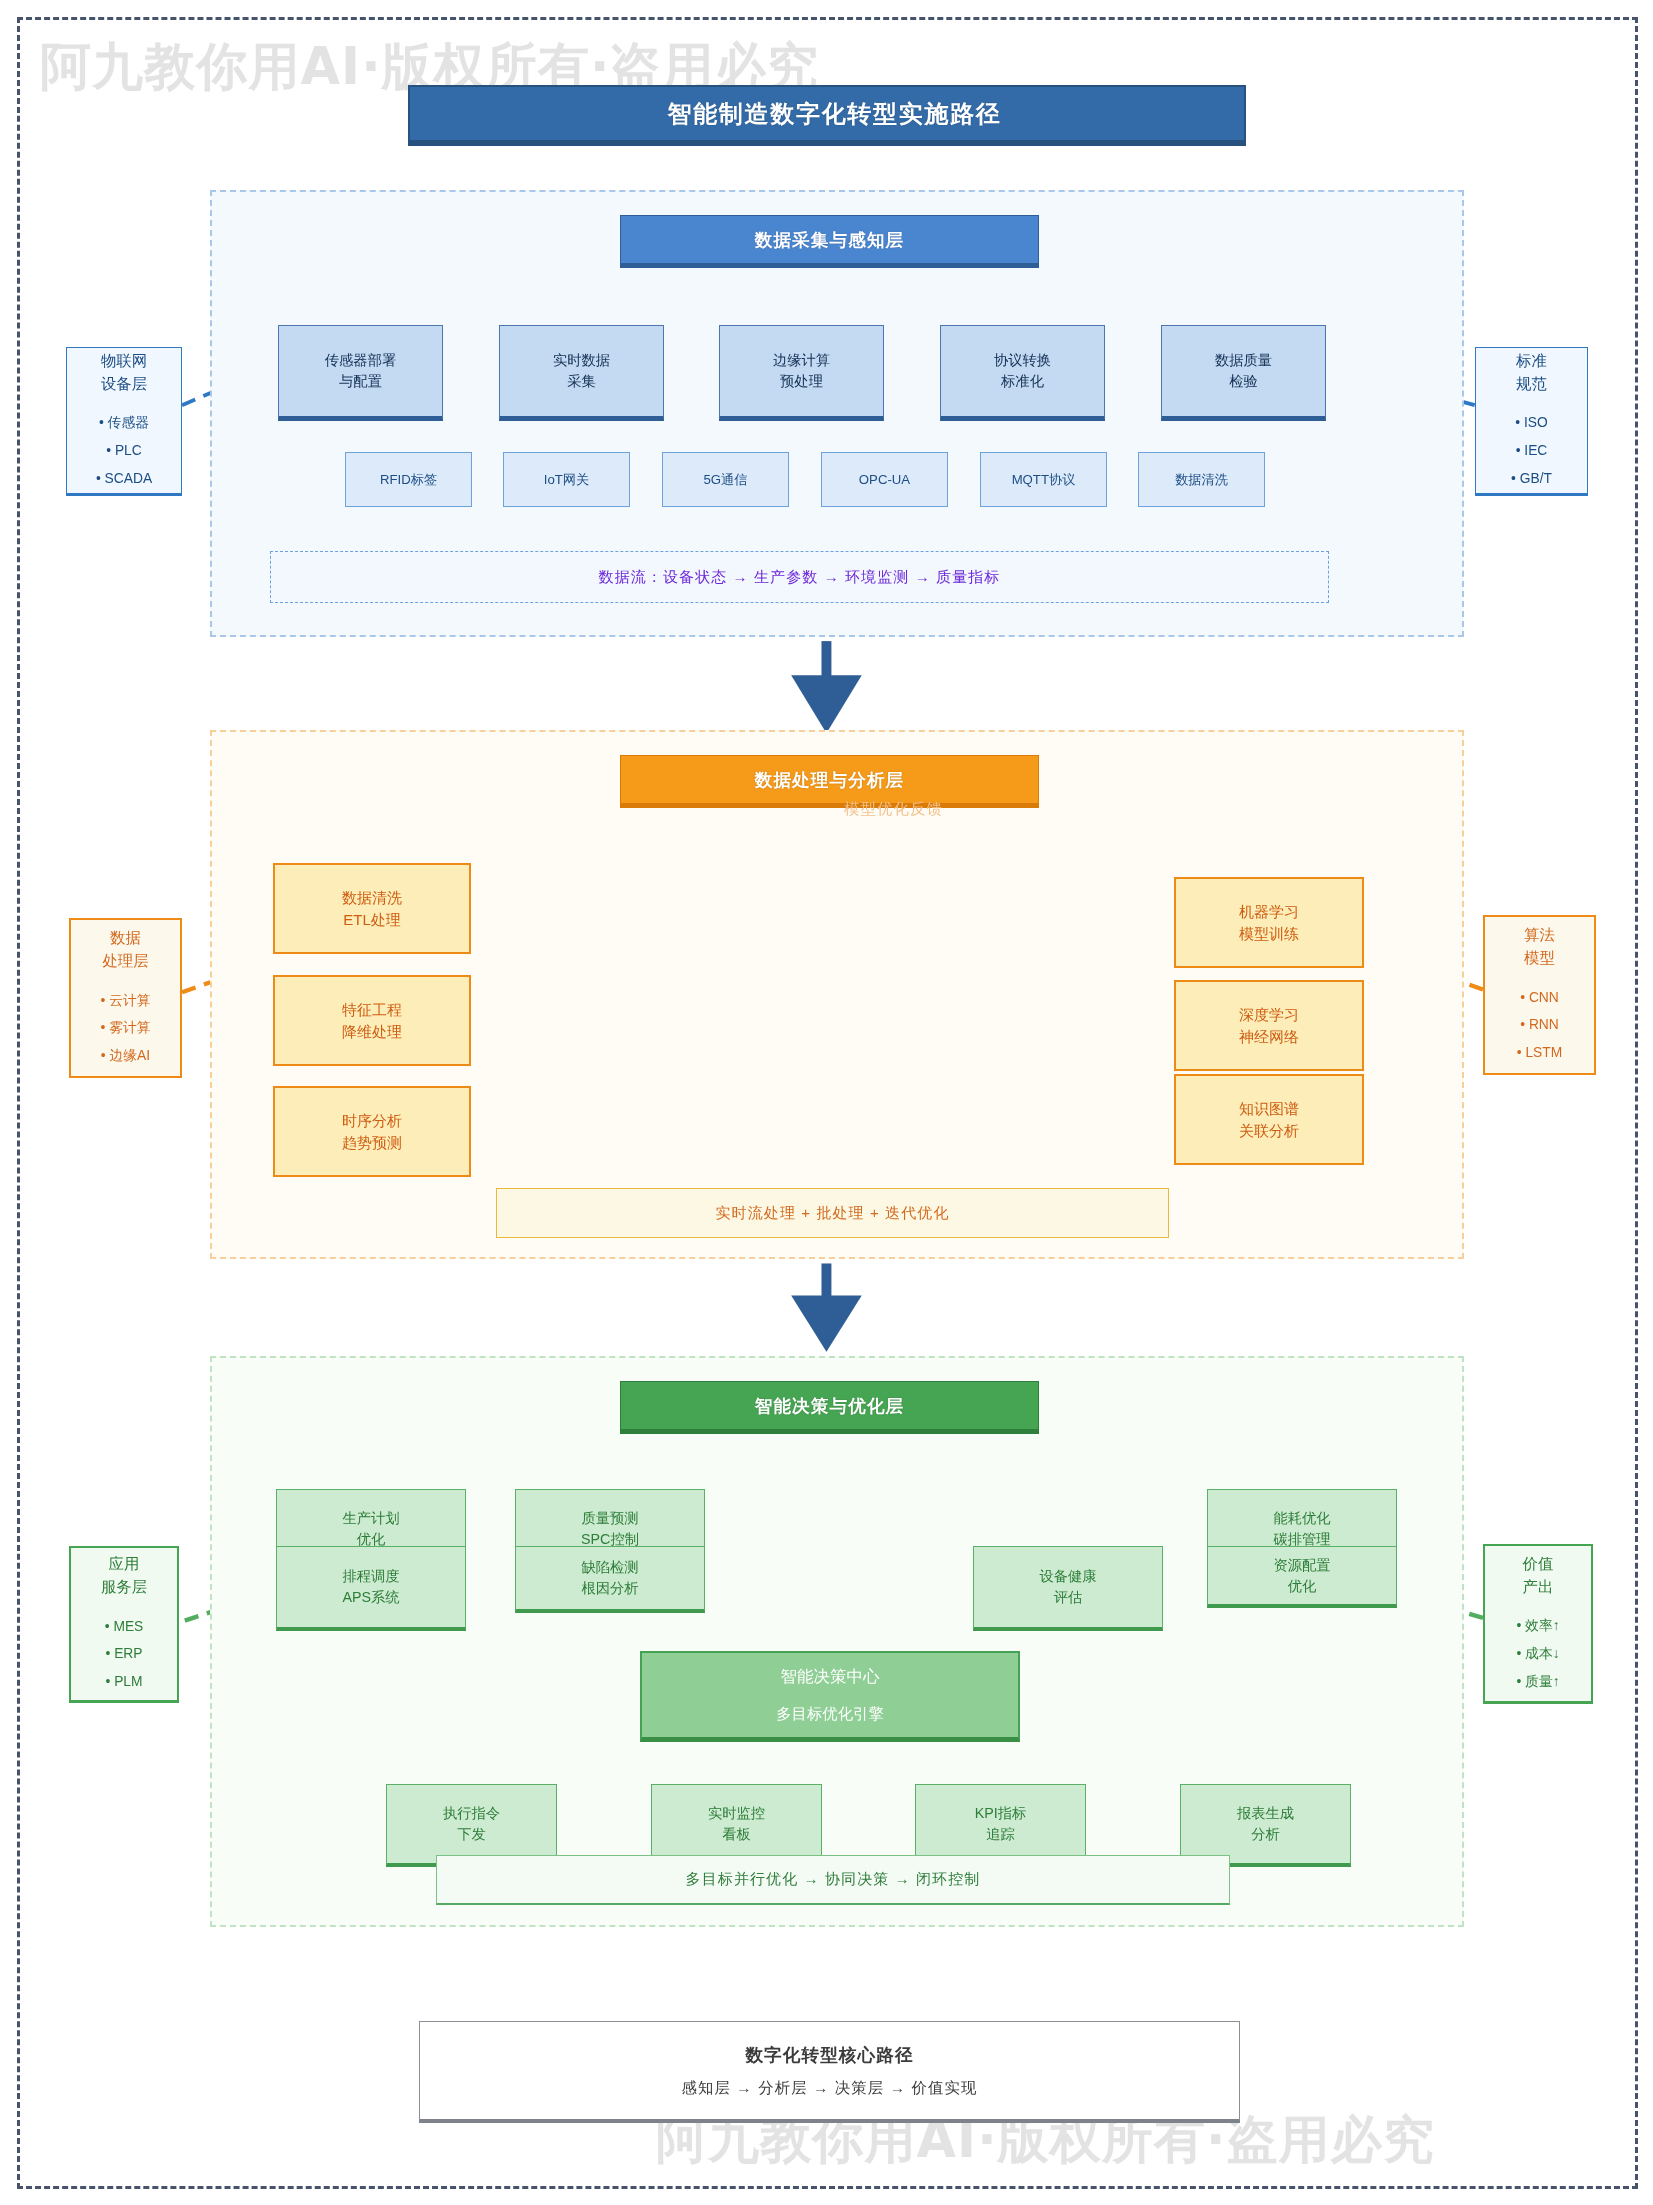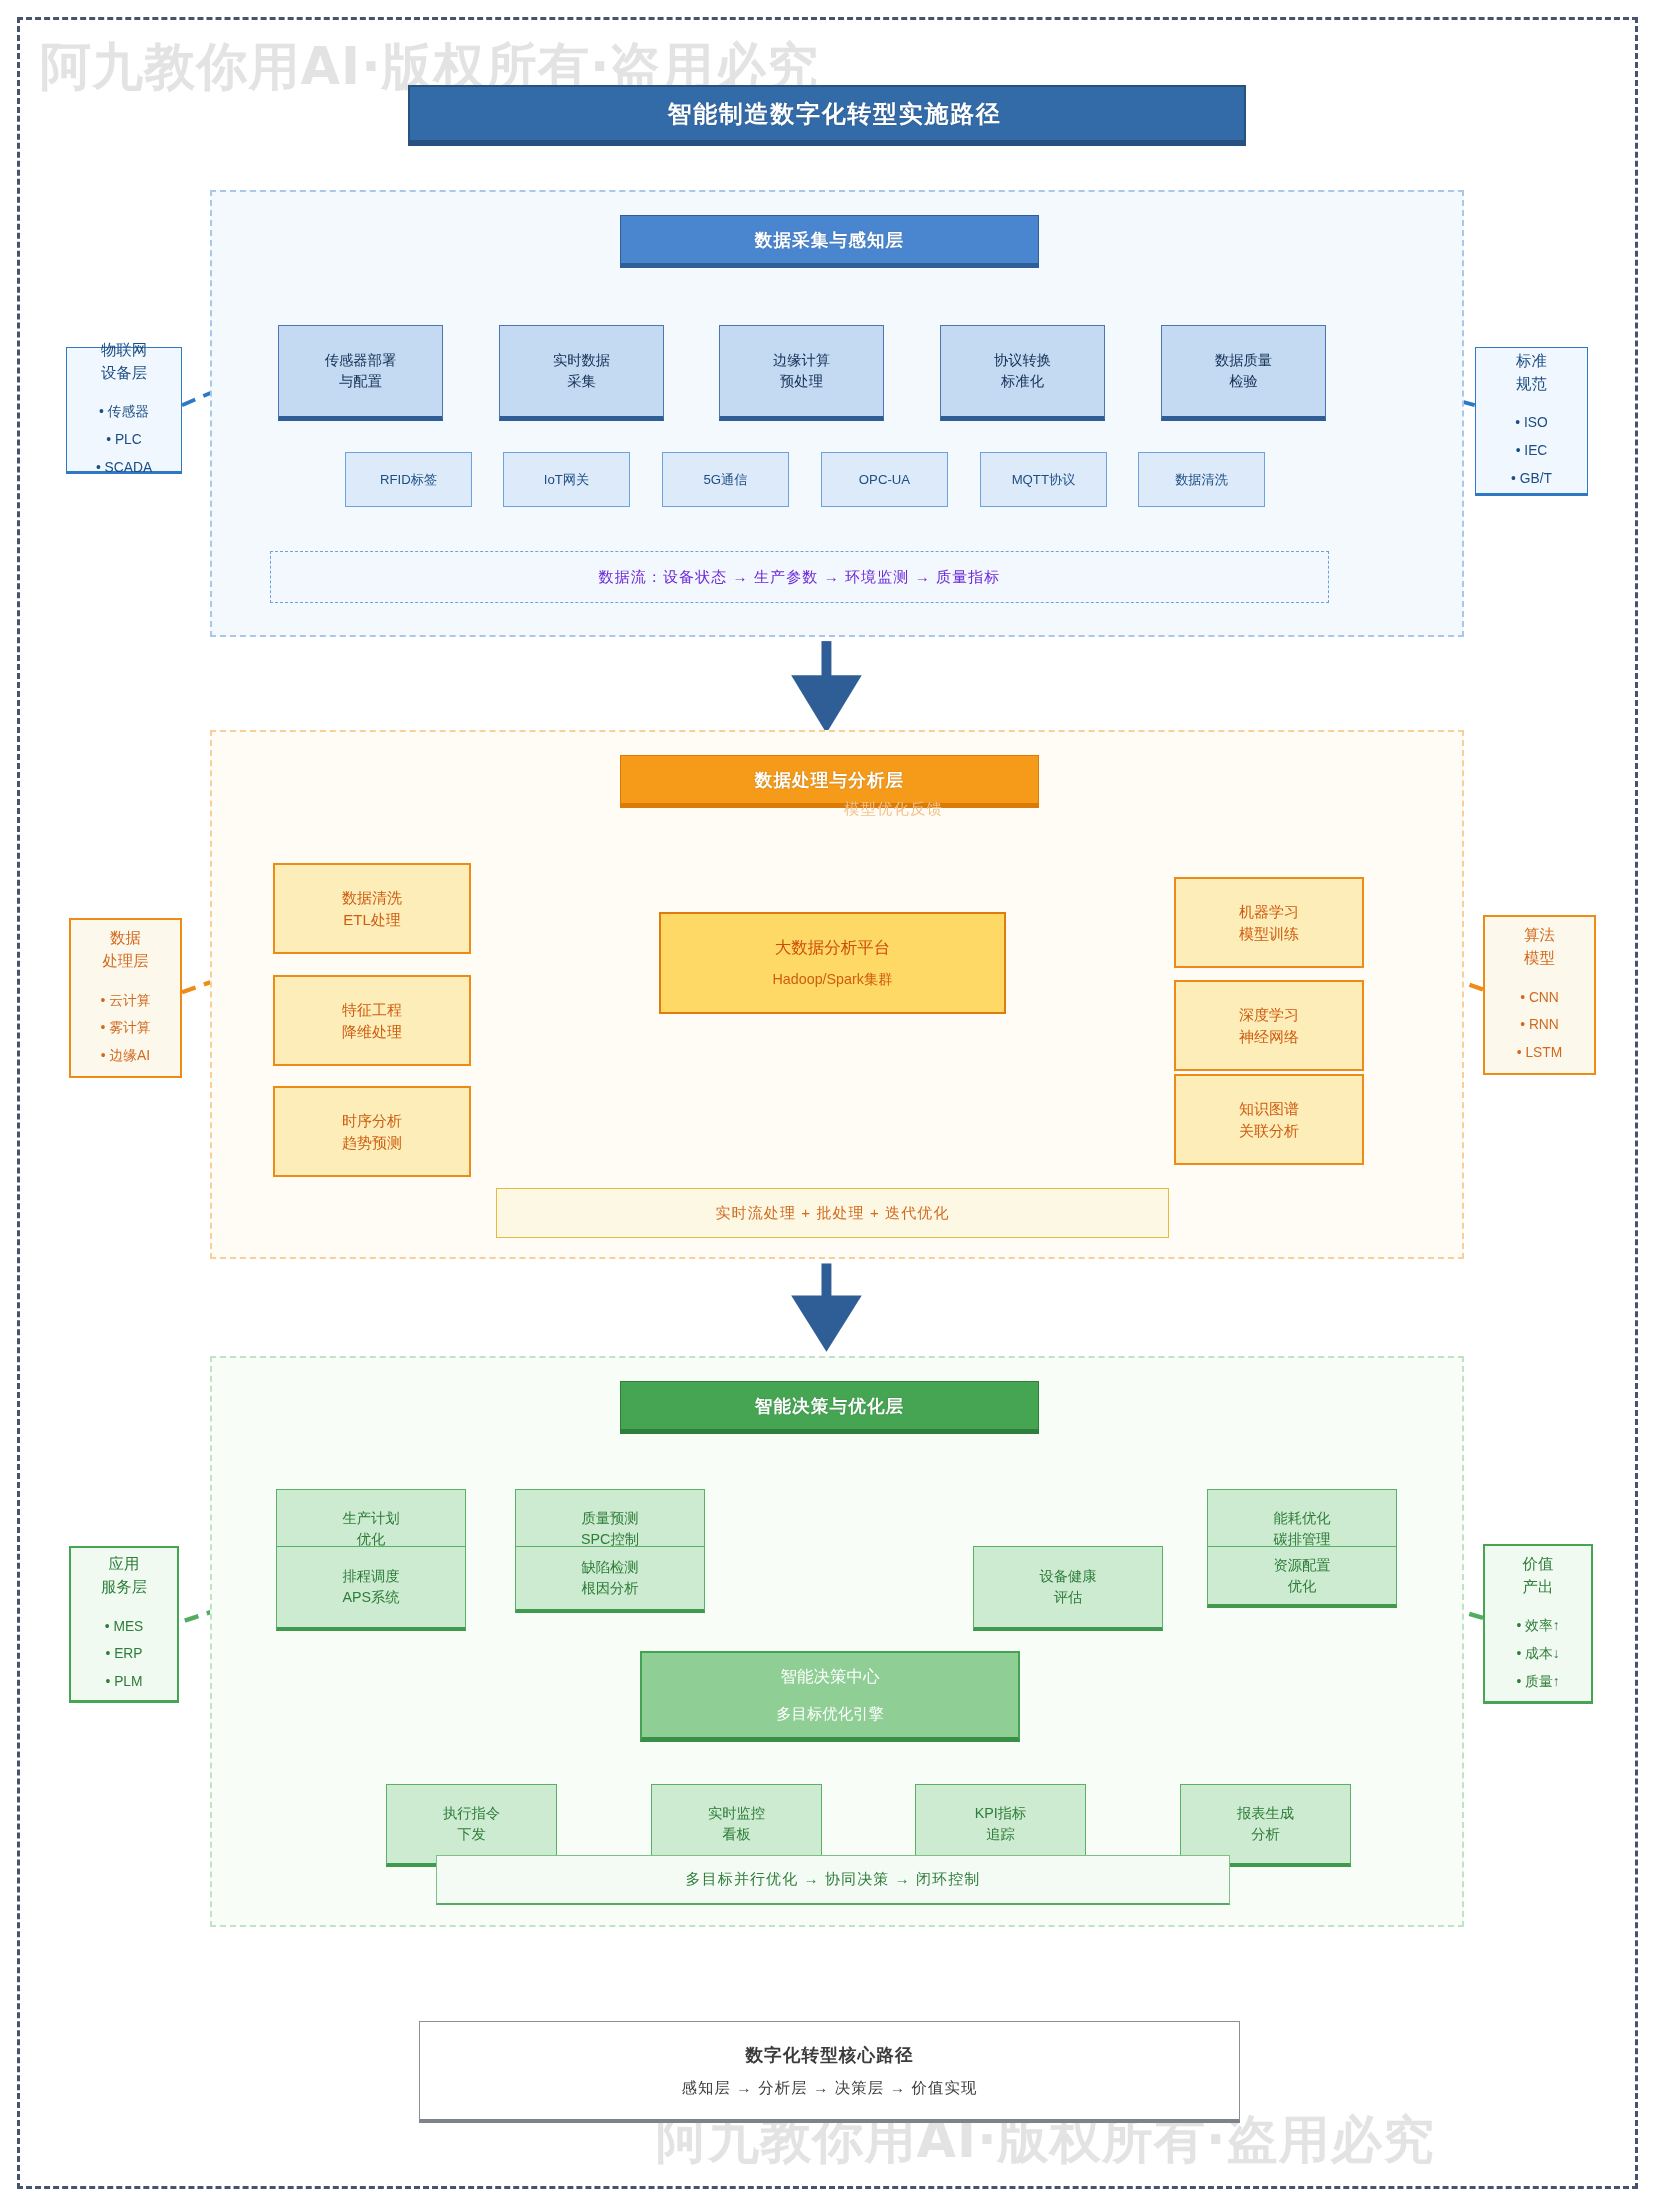--- a/index.html
+++ b/index.html
@@ -193,21 +193,21 @@
 
     <path d="M335,2940 L500,2885" stroke="#53ad60" stroke-width="8" fill="none" stroke-dasharray="26 16" marker-end="url(#agray)"></path>
     <path d="M2690,2935 L2520,2885" stroke="#53ad60" stroke-width="8" fill="none" stroke-dasharray="26 16" marker-end="url(#agray)"></path>
   </svg>
 
   <div class="main-title">智能制造数字化转型实施路径</div>
 
   <div class="panel blue"></div>
   <div class="layer-head h-blue">数据采集与感知层</div>
 
-  <div class="node side-blue" style="left:66px; top:347px; width:116px; height:127px;">
+  <div class="node side-blue" style="left:66px; top:347px; width:116px; height:149px;">
     <div class="side-title">
       <div>物联网</div>
       <div>设备层</div>
     </div>
     <div class="side-list">
       <div>• 传感器</div>
       <div>• PLC</div>
       <div>• SCADA</div>
     </div>
   </div>
@@ -288,24 +288,20 @@
   </div>
   <div class="node p-orange" style="left:273px; top:975px; width:198px; height:91px;">
     <div>特征工程</div>
     <div>降维处理</div>
   </div>
   <div class="node p-orange" style="left:273px; top:1086px; width:198px; height:91px;">
     <div>时序分析</div>
     <div>趋势预测</div>
   </div>
 
-  <div class="node p-orange-core" style="left:659px; top:912px; width:347px; height:102px;">
-    <div>大数据分析平台</div>
-    <div class="sub">Hadoop/Spark集群</div>
-  </div>
 
   <div class="node p-orange" style="left:1174px; top:877px; width:190px; height:91px;">
     <div>机器学习</div>
     <div>模型训练</div>
   </div>
   <div class="node p-orange" style="left:1174px; top:980px; width:190px; height:91px;">
     <div>深度学习</div>
     <div>神经网络</div>
   </div>
   <div class="node p-orange" style="left:1174px; top:1074px; width:190px; height:91px;">

